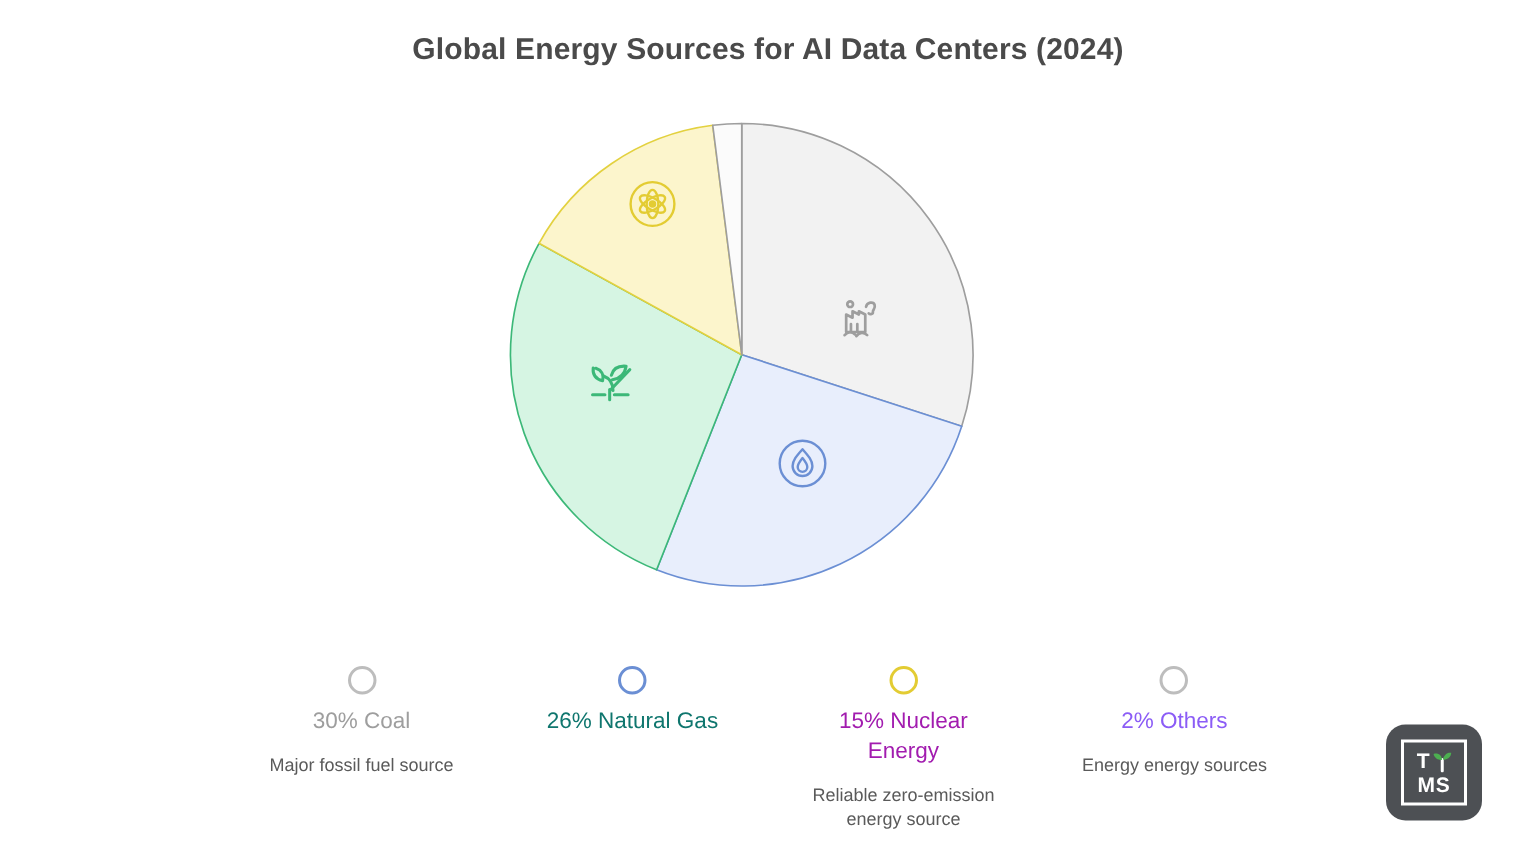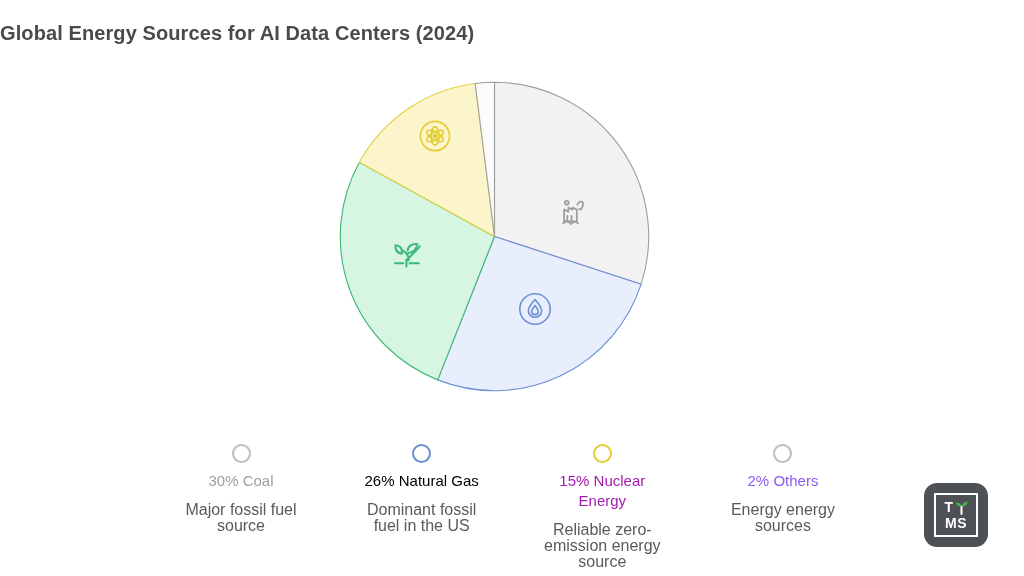--- a/index.html
+++ b/index.html
@@ -8,21 +8,21 @@
     background:#ffffff;
     font-family:"Liberation Sans", sans-serif;
     overflow:hidden;position:relative;
     -webkit-font-smoothing:antialiased;
   }
 
   
   #chart-title{
     position:absolute;
     top:22px;left:0;width:1024px;
-    text-align:left;
+    text-align:center;
     font-size:20px;
     font-weight:bold;
     color:#4a4a4a;
     letter-spacing:0.1px;
   }
 
   
   #pie-wrap{
     position:absolute;
     left:339px;top:81px;
@@ -57,21 +57,21 @@
     margin-bottom:8px;
   }
   .legend-label{
     font-size:15px;
     line-height:20px;
     font-weight:normal;
     color:#9e9e9e;
     margin-bottom:11px;
   }
   .legend-desc{
-    font-size:16px;
+    font-size:12px;
     line-height:16px;
     color:#5a5a5a;
   }
 
   
   #logo{
     position:absolute;
     right:36px;bottom:29px;
     width:64px;height:64px;
     border-radius:13px;
@@ -153,22 +153,21 @@
 </div>
 
 <div id="legend">
     <div class="legend-item">
       <div class="legend-ring" style="border-color: rgb(189, 189, 189);"></div>
       <div class="legend-label" style="color: rgb(158, 158, 158);">30% Coal</div>
       <div class="legend-desc">Major fossil fuel source</div>
     </div>
     <div class="legend-item">
       <div class="legend-ring" style="border-color: rgb(107, 143, 212);"></div>
-      <div class="legend-label" style="color: #000000;">26% Natural Gas</div>
-      <div class="legend-desc">Dominant fossil fuel in the US</div>
+      <div class="legend-label" style="color: #0f766e;">26% Natural Gas</div>
     </div>
     <div class="legend-item">
       <div class="legend-ring" style="border-color: rgb(227, 204, 51);"></div>
       <div class="legend-label" style="color: #a21caf;">15% Nuclear Energy</div>
       <div class="legend-desc">Reliable zero-emission energy source</div>
     </div>
     <div class="legend-item">
       <div class="legend-ring" style="border-color: rgb(189, 189, 189);"></div>
       <div class="legend-label" style="color: #8b5cf6;">2% Others</div>
       <div class="legend-desc">Energy energy sources</div>

